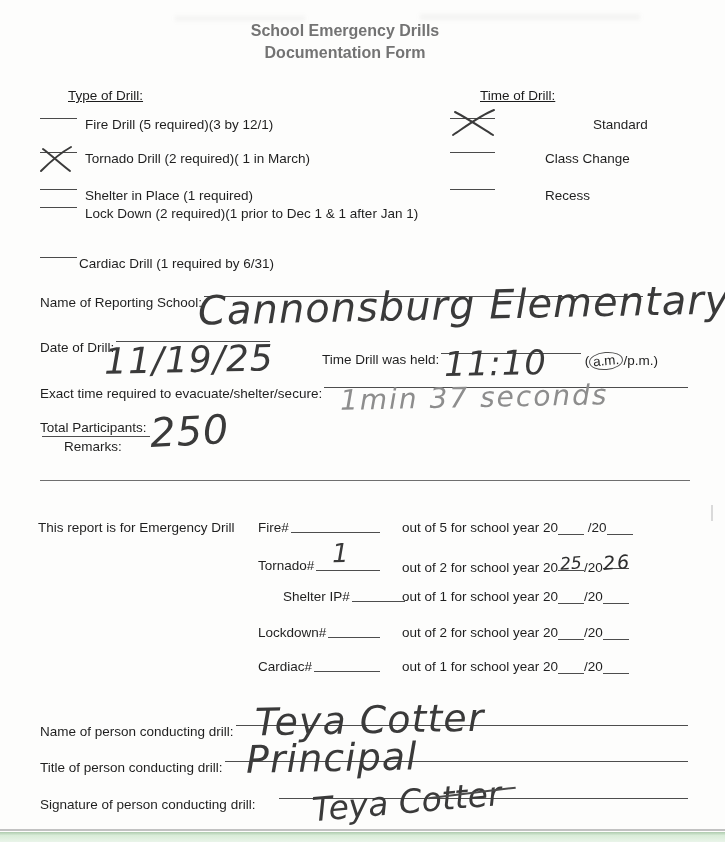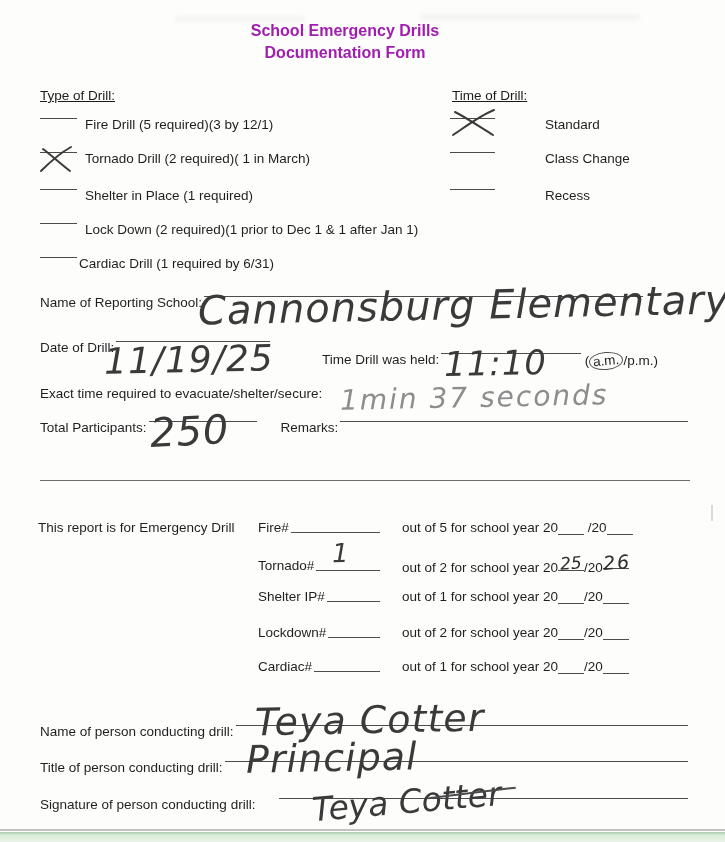--- a/index.html
+++ b/index.html
@@ -3,22 +3,22 @@
 <meta charset="utf-8">
 <style>
   html,body { margin:0; padding:0; background:#ffffff; }
   .page {
     position:relative; width:725px; height:842px; overflow:hidden;
     background:#fdfdfc; font-family:"Liberation Sans", sans-serif;
     color:#1f1f1f; font-size:13.5px;
   }
   
   .title-block { position:absolute; top:20px; left:0; width:690px; text-align:center;
-    font-weight:bold; font-size:16px; line-height:22px; color:#a21caf; }
-  .sec-head { position:absolute; text-decoration:underline; font-size:13.5px; color:#1c1c1c; }
+    font-weight:bold; font-size:16px; line-height:22px; color:#737373; }
+  .sec-head { position:absolute; text-decoration:underline; font-size:13.5px; color:#1c1c1c;margin-left:28px; }
   .lbl { white-space:nowrap; color:#1f1f1f; }
   
   .row { position:absolute; display:flex; align-items:flex-start; }
   .fill { flex:1 1 auto; border-bottom:1.4px solid #4d4d4d; height:1px; margin:0 0 2px 2px; }
   .fill.fixed { flex:0 0 auto; }
   .check-line { flex:0 0 37px; border-bottom:1.5px solid #4a4a4a; height:1px; margin:0 8px 2px 0; }
   .check-line.r { flex-basis:45px; }
   .rule { position:absolute; border-bottom:1.5px solid #555; height:0; }
   
   .hw { position:absolute; font-family:"DejaVu Sans", sans-serif; font-style:italic;
@@ -65,37 +65,37 @@
     <span class="lbl">Fire Drill (5 required)(3 by  12/1)</span>
   </div>
   <div class="row" style="left:40px;top:151px;width:400px;">
     <span class="check-line"></span>
     <span class="lbl">Tornado Drill (2 required)(  1 in March)</span>
   </div>
   <div class="row" style="left:40px;top:188px;width:400px;">
     <span class="check-line"></span>
     <span class="lbl">Shelter in Place (1 required)</span>
   </div>
-  <div class="row" style="left:40px;top:222px;width:460px;">
+  <div class="row" style="left:40px;top:206px;width:460px;">
     <span class="check-line"></span>
     <span class="lbl">Lock Down (2 required)(1 prior to Dec 1 &amp; 1 after Jan 1)</span>
   </div>
   <div class="row" style="left:40px;top:256px;width:400px;">
     <span class="check-line" style="margin-right:2px;"></span>
     <span class="lbl">Cardiac Drill (1 required by 6/31)</span>
   </div>
 
   <div class="xmark" style="left:38px;top:144px;">
     <svg width="36" height="30" viewBox="0 0 36 30">
       <path d="M3 27 C 10 20, 24 8, 33 3" stroke="#3b3b3b" stroke-width="2" fill="none" stroke-linecap="round"></path>
       <path d="M5 5 C 13 11, 24 21, 32 27" stroke="#3b3b3b" stroke-width="2" fill="none" stroke-linecap="round"></path>
     </svg>
   </div>
 
-  <div class="row" style="left:450px;top:117px;width:220px;">
+  <div class="row" style="left:450px;top:117px;width:220px;gap:48px;">
     <span class="check-line r" style="margin-right:50px;"></span>
     <span class="lbl">Standard</span>
   </div>
   <div class="row" style="left:450px;top:151px;width:220px;">
     <span class="check-line r" style="margin-right:50px;"></span>
     <span class="lbl">Class Change</span>
   </div>
   <div class="row" style="left:450px;top:188px;width:220px;">
     <span class="check-line r" style="margin-right:50px;"></span>
     <span class="lbl">Recess</span>
@@ -120,27 +120,27 @@
   </div>
   <div class="hw" style="left:104px;top:339px;font-size:36px;">11/19/25</div>
 
   <div class="row" style="left:322px;top:352px;width:336px;">
     <span class="lbl">Time Drill was held:</span>
     <span class="fill"></span>
     <span class="lbl" style="margin-left:4px;"><span>(</span><span class="circle-am">a.m.</span><span>/p.m.)</span></span>
   </div>
   <div class="hw" style="left:444px;top:343px;font-size:34px;">11:10</div>
 
-  <div class="row" style="left:40px;top:386px;width:648px;flex-direction:column;">
+  <div class="row" style="left:40px;top:386px;width:648px;">
     <span class="lbl">Exact time required to evacuate/shelter/secure:</span>
     <span class="fill"></span>
   </div>
   <div class="hw pencil" style="left:340px;top:381px;font-size:28px;letter-spacing:2px;">1min 37 seconds</div>
 
-  <div class="row" style="left:40px;top:420px;width:648px;">
+  <div class="row" style="left:40px;top:420px;width:648px;flex-direction:column;">
     <span class="lbl">Total Participants:</span>
     <span class="fill fixed" style="width:108px;"></span>
     <span class="lbl" style="margin-left:24px;">Remarks:</span>
     <span class="fill"></span>
   </div>
   <div class="hw" style="left:150px;top:408px;font-size:40px;transform:rotate(-3deg);">250</div>
 
   <div class="rule" style="left:40px;top:480px;width:650px;border-color:#6f6f6f;"></div>
 
   <div class="lbl" style="position:absolute;left:38px;top:520px;">This report is for Emergency Drill</div>
@@ -155,21 +155,21 @@
 
   <div class="rep-drill" style="top:558px;">
     <span class="lbl">Tornado#</span>
     <span class="fill"></span>
   </div>
   <div class="hw" style="left:332px;top:538px;font-size:26px;">1</div>
   <div class="rep-out" style="top:554px;">
     <span>out of 2 for school year 20</span><span class="yr-blank"><span class="yr-hw">25</span></span><span style="white-space:pre;">/20</span><span class="yr-blank"><span class="yr-hw" style="font-size:19px;letter-spacing:2px;">26</span></span>
   </div>
 
-  <div class="rep-drill" style="top:589px;">
+  <div class="rep-drill" style="top:589px;margin-left:25px;">
     <span class="lbl">Shelter IP#</span>
     <span class="fill"></span>
   </div>
   <div class="rep-out" style="top:589px;">
     <span>out of 1 for school year 20</span><span class="yr-blank"><span class="yr-hw"></span></span><span style="white-space:pre;">/20</span><span class="yr-blank"><span class="yr-hw"></span></span>
   </div>
 
   <div class="rep-drill" style="top:625px;">
     <span class="lbl">Lockdown#</span>
     <span class="fill"></span>

